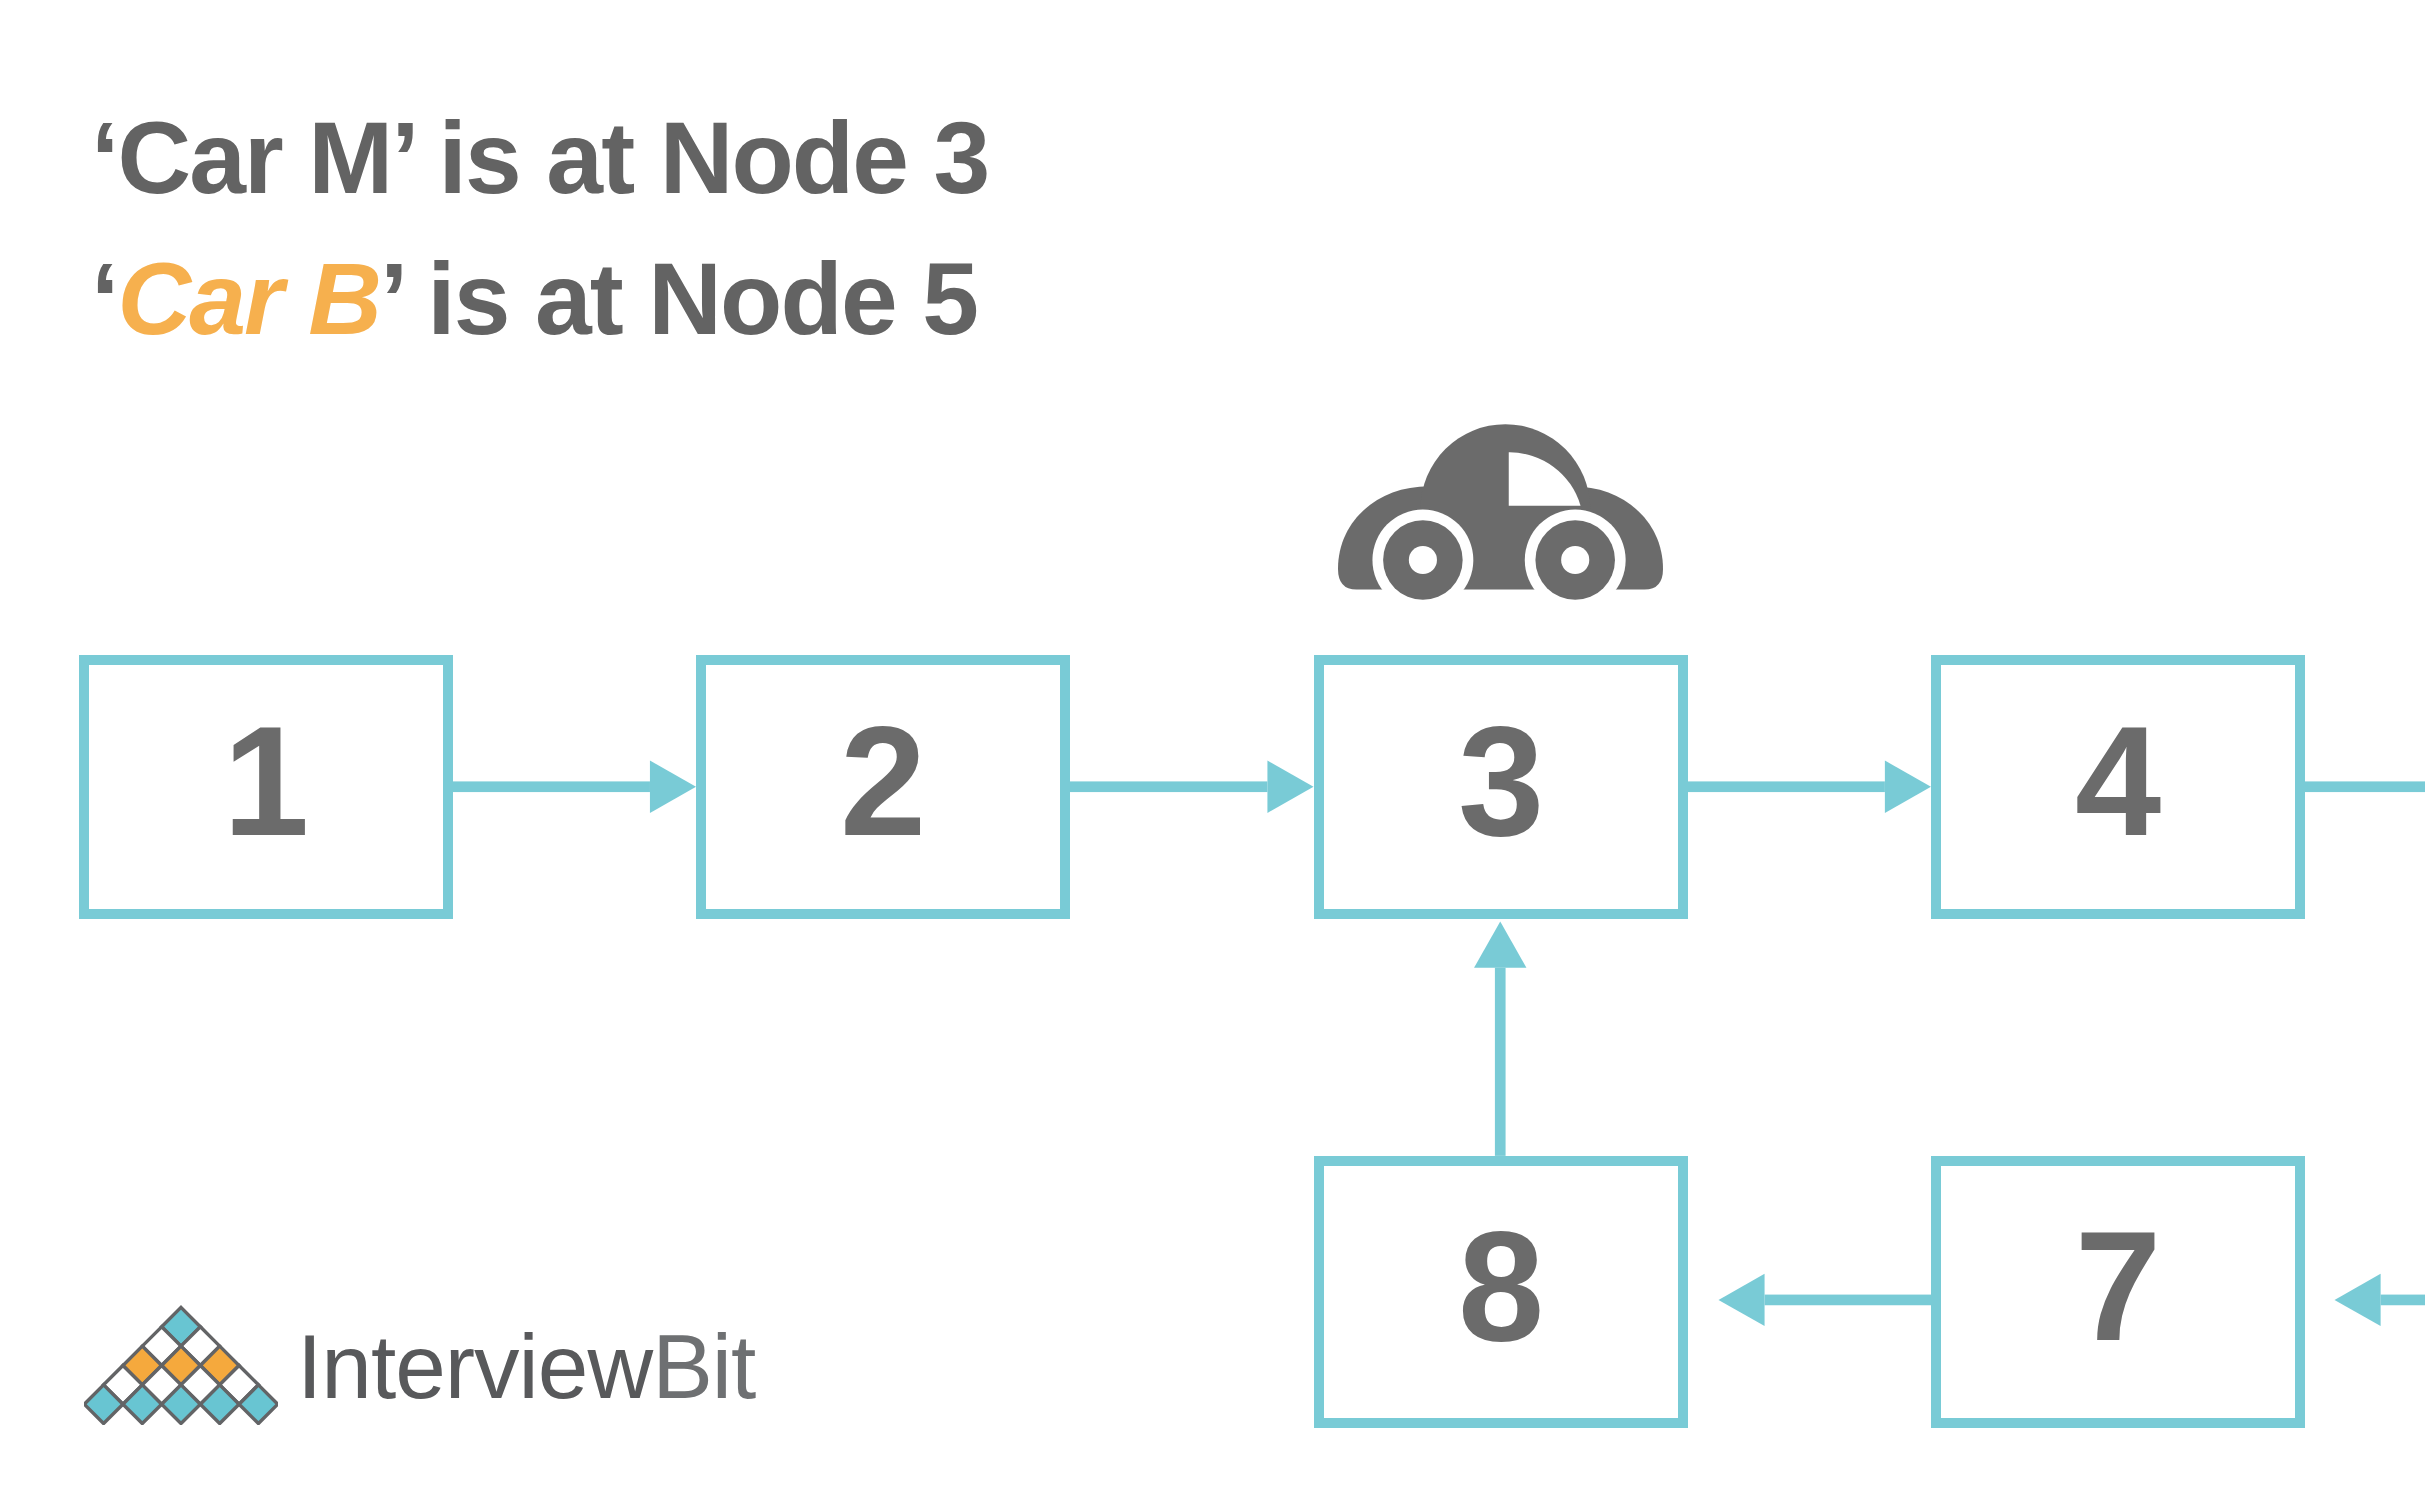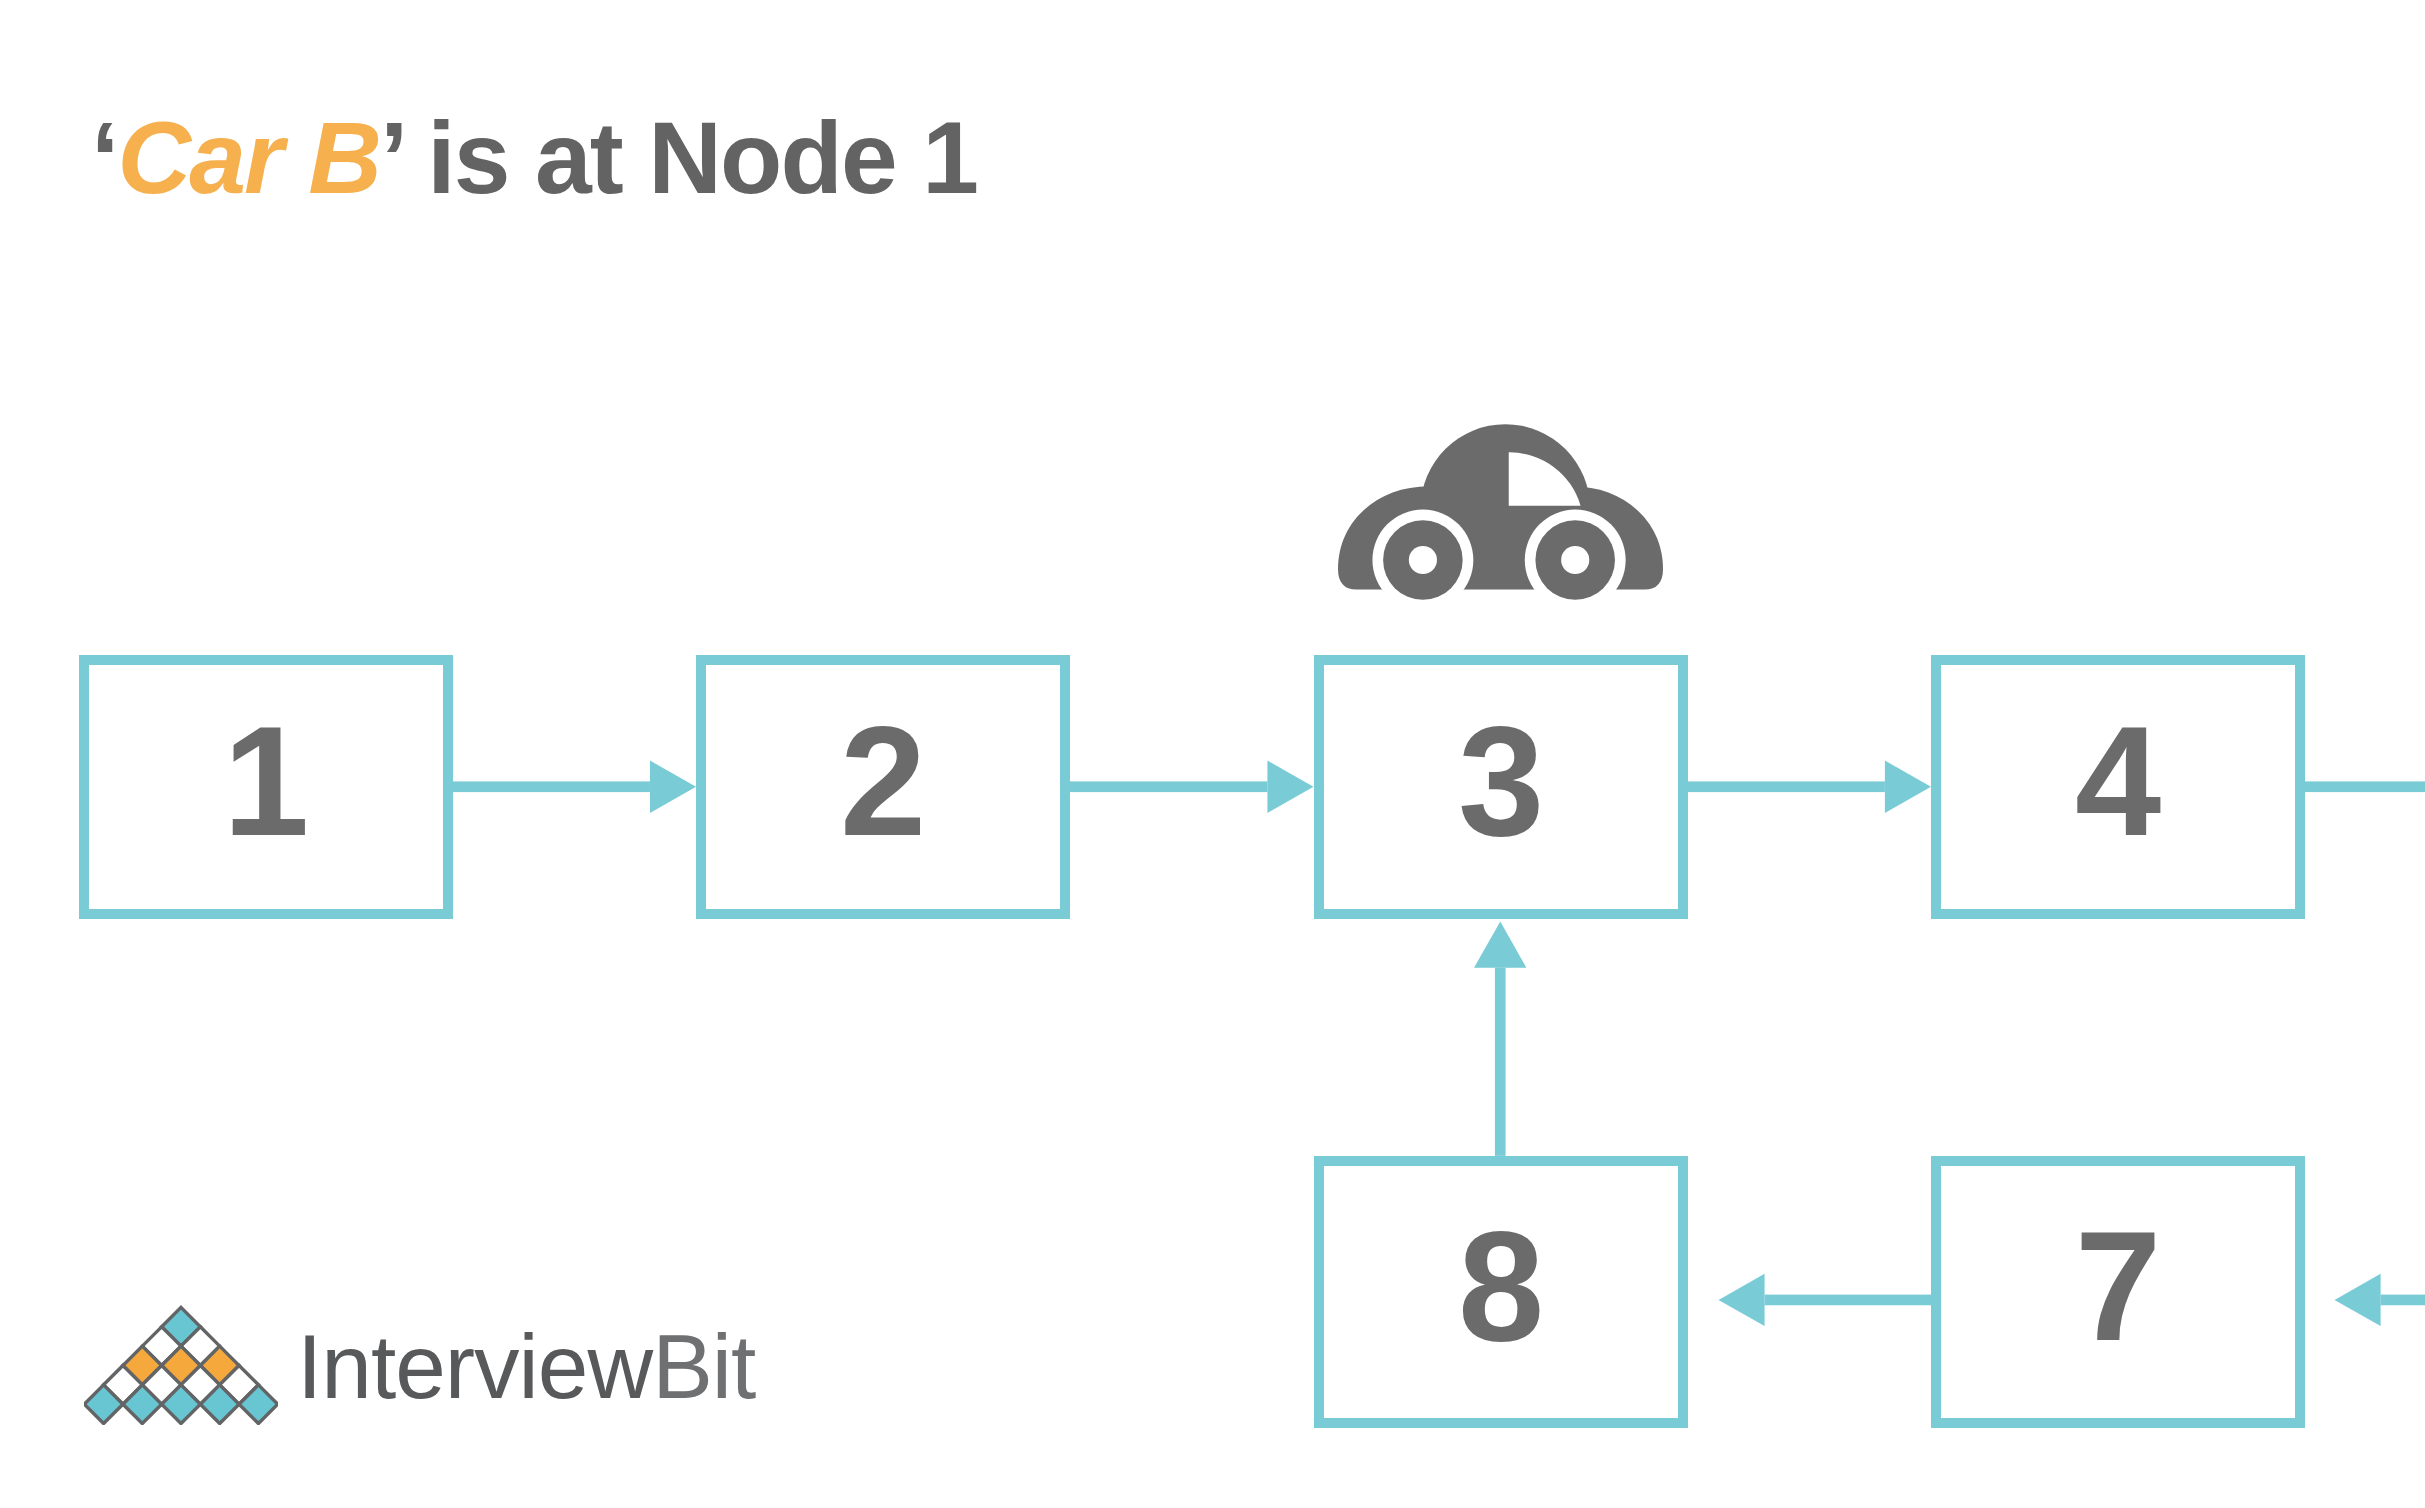--- a/index.html
+++ b/index.html
@@ -81,21 +81,22 @@
   }
   .logo-bold  { font-weight: 400; color: var(--logo-text-dark); }
   .logo-light { font-weight: 400; color: var(--logo-text-light); text-align: right; }
 </style>
 </head>
 <body>
 
 <div class="canvas">
 
   <div class="heading">
-    <div><span>‘</span><span class="car-b-text">Car B</span><span>’</span><span> is at Node 1</span></div>
+    <div><span>‘</span><span class="car-m-text">Car M</span><span>’</span><span> is at Node 3</span></div>
+    <div><span>‘</span><span class="car-b-text">Car B</span><span>’</span><span> is at Node 5</span></div>
   </div>
 
   <svg class="arrows-layer" viewBox="0 0 6185 3109" aria-hidden="true">
     <g class="arrow">
       <rect x="932" y="1611" width="408" height="22"></rect>
       <polygon points="1340,1568 1340,1676 1435,1622"></polygon>
     </g>
     <g class="arrow">
       <rect x="2205" y="1611" width="408" height="22"></rect>
       <polygon points="2613,1568 2613,1676 2708,1622"></polygon>

